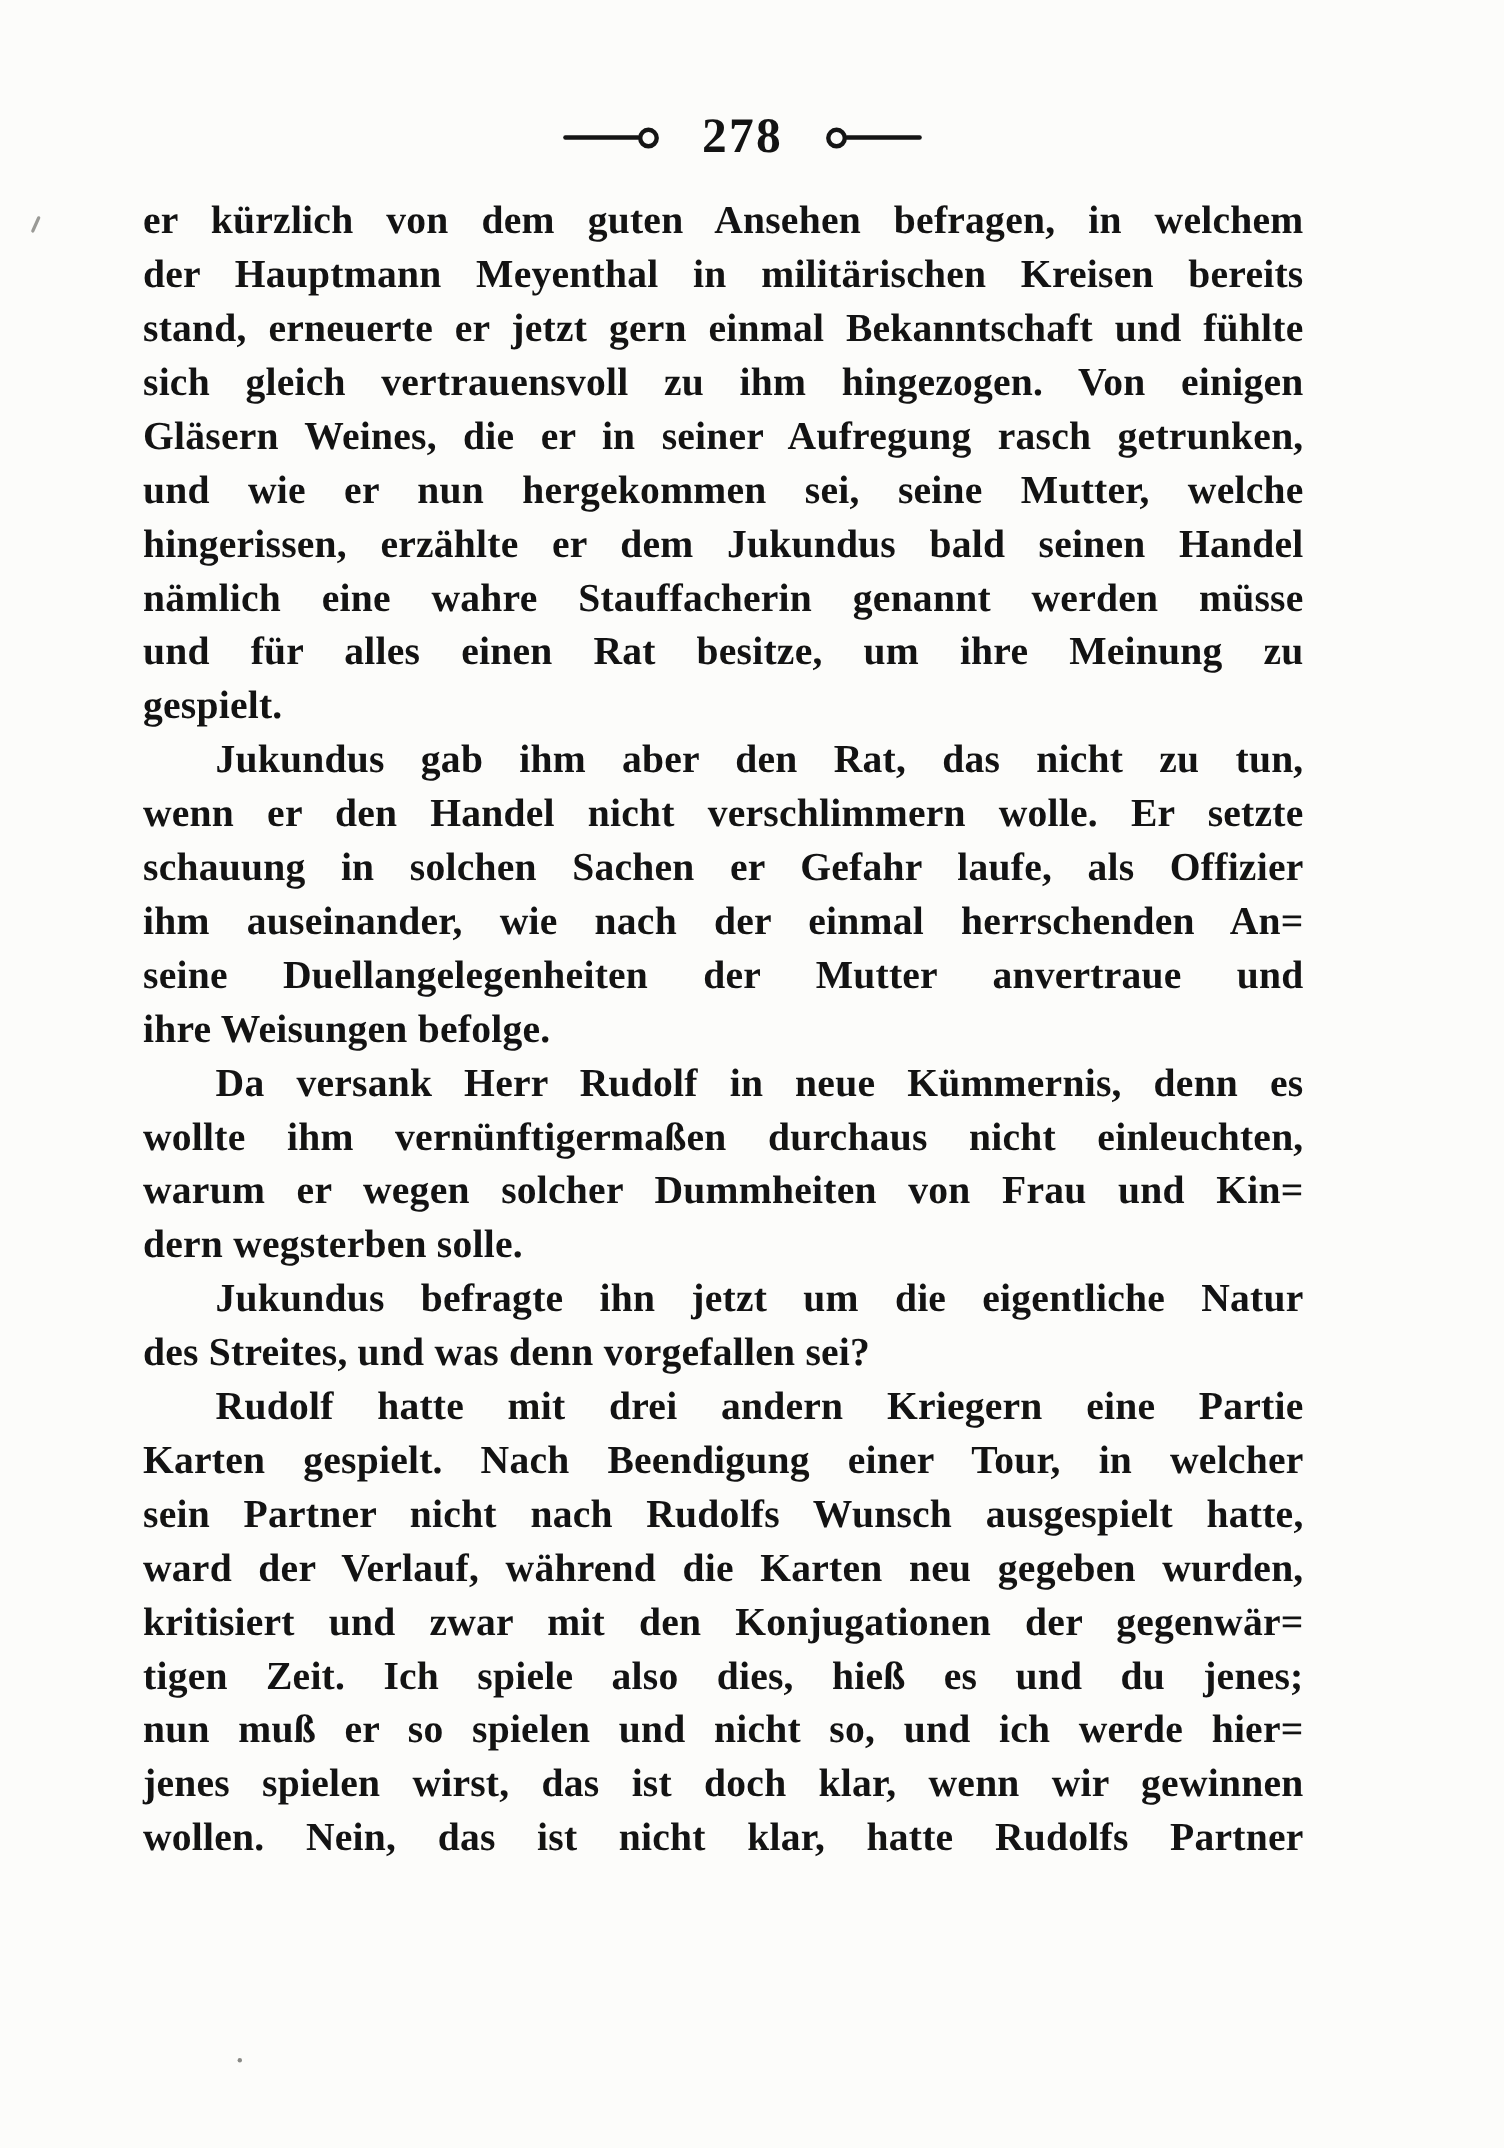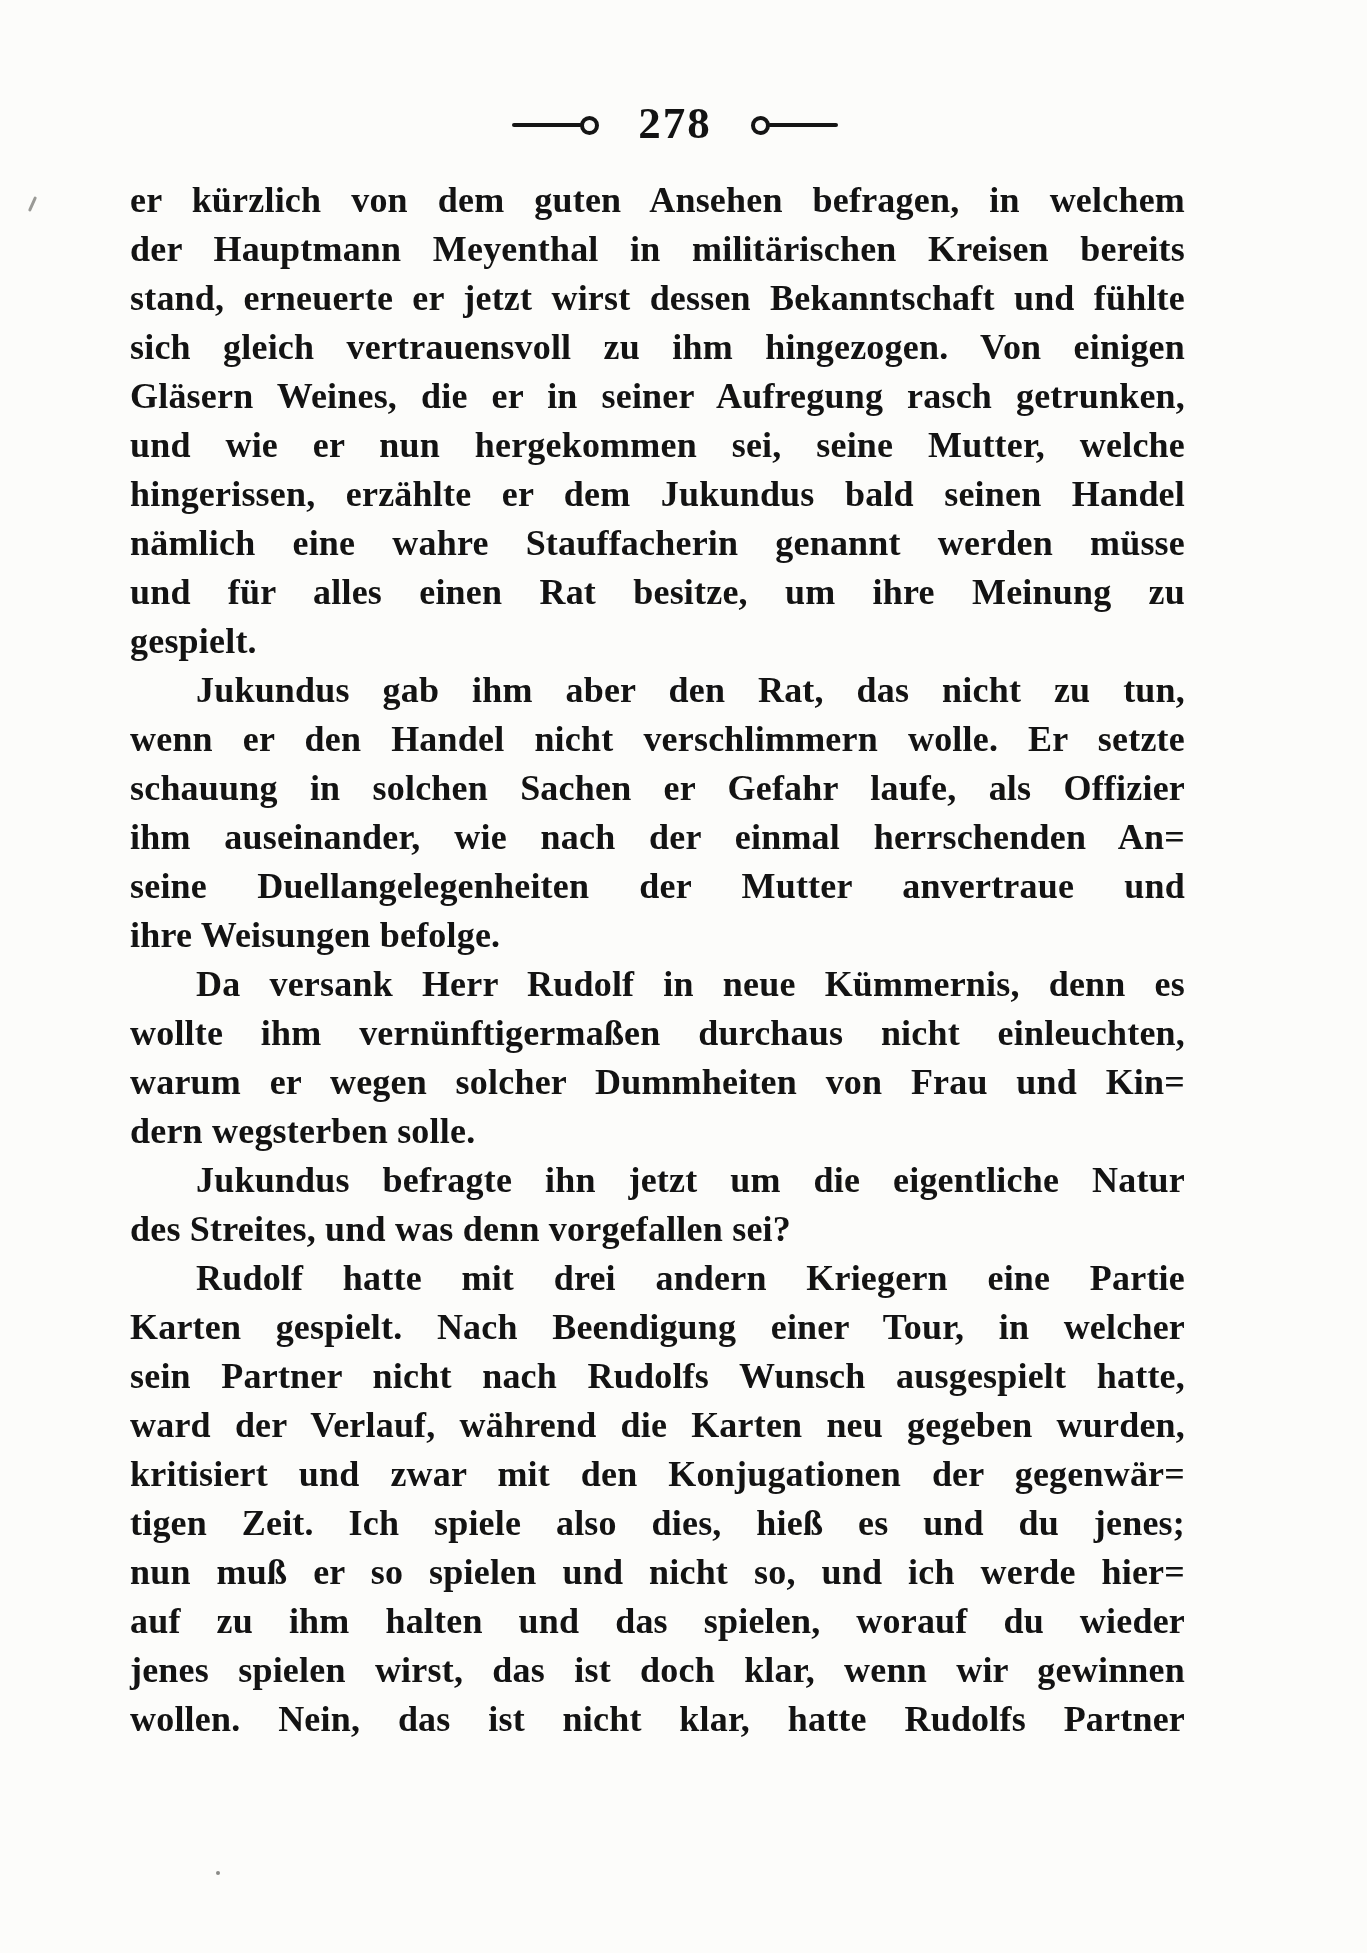--- a/index.html
+++ b/index.html
@@ -85,21 +85,21 @@
   <span class="ornament right">
     <span class="orn-ring"></span>
     <span class="orn-line"></span>
   </span>
 </div>
 
 <div class="text-block">
     <div class="paragraph">
       <div class="line">er kürzlich von dem guten Ansehen befragen, in welchem</div>
       <div class="line">der Hauptmann Meyenthal in militärischen Kreisen bereits</div>
-      <div class="line">stand, erneuerte er jetzt wirst dessen Bekanntschaft und fühlte</div>
+      <div class="line">stand, erneuerte er jetzt gern einmal Bekanntschaft und fühlte</div>
       <div class="line">sich gleich vertrauensvoll zu ihm hingezogen. Von einigen</div>
       <div class="line">Gläsern Weines, die er in seiner Aufregung rasch getrunken,</div>
       <div class="line">und wie er nun hergekommen sei, seine Mutter, welche</div>
       <div class="line">hingerissen, erzählte er dem Jukundus bald seinen Handel</div>
       <div class="line">nämlich eine wahre Stauffacherin genannt werden müsse</div>
       <div class="line">und für alles einen Rat besitze, um ihre Meinung zu</div>
       <div class="line end">gespielt.</div>
     </div>
     <div class="paragraph">
       <div class="line indent">Jukundus gab ihm aber den Rat, das nicht zu tun,</div>
@@ -120,20 +120,19 @@
       <div class="line end">des Streites, und was denn vorgefallen sei?</div>
     </div>
     <div class="paragraph">
       <div class="line indent">Rudolf hatte mit drei andern Kriegern eine Partie</div>
       <div class="line">Karten gespielt. Nach Beendigung einer Tour, in welcher</div>
       <div class="line">sein Partner nicht nach Rudolfs Wunsch ausgespielt hatte,</div>
       <div class="line">ward der Verlauf, während die Karten neu gegeben wurden,</div>
       <div class="line">kritisiert und zwar mit den Konjugationen der gegenwär=</div>
       <div class="line">tigen Zeit. Ich spiele also dies, hieß es und du jenes;</div>
       <div class="line">nun muß er so spielen und nicht so, und ich werde hier=</div>
-      <div class="line">auf zu ihm halten und das spielen, worauf du wieder</div>
       <div class="line">jenes spielen wirst, das ist doch klar, wenn wir gewinnen</div>
       <div class="line">wollen. Nein, das ist nicht klar, hatte Rudolfs Partner</div>
     </div>
   </div>
 
 <div class="speck stroke" style="left:31px; top:196px;"></div>
 <div class="speck dot" style="left:216px; top:1871px;"></div>
 
 </body></html>

